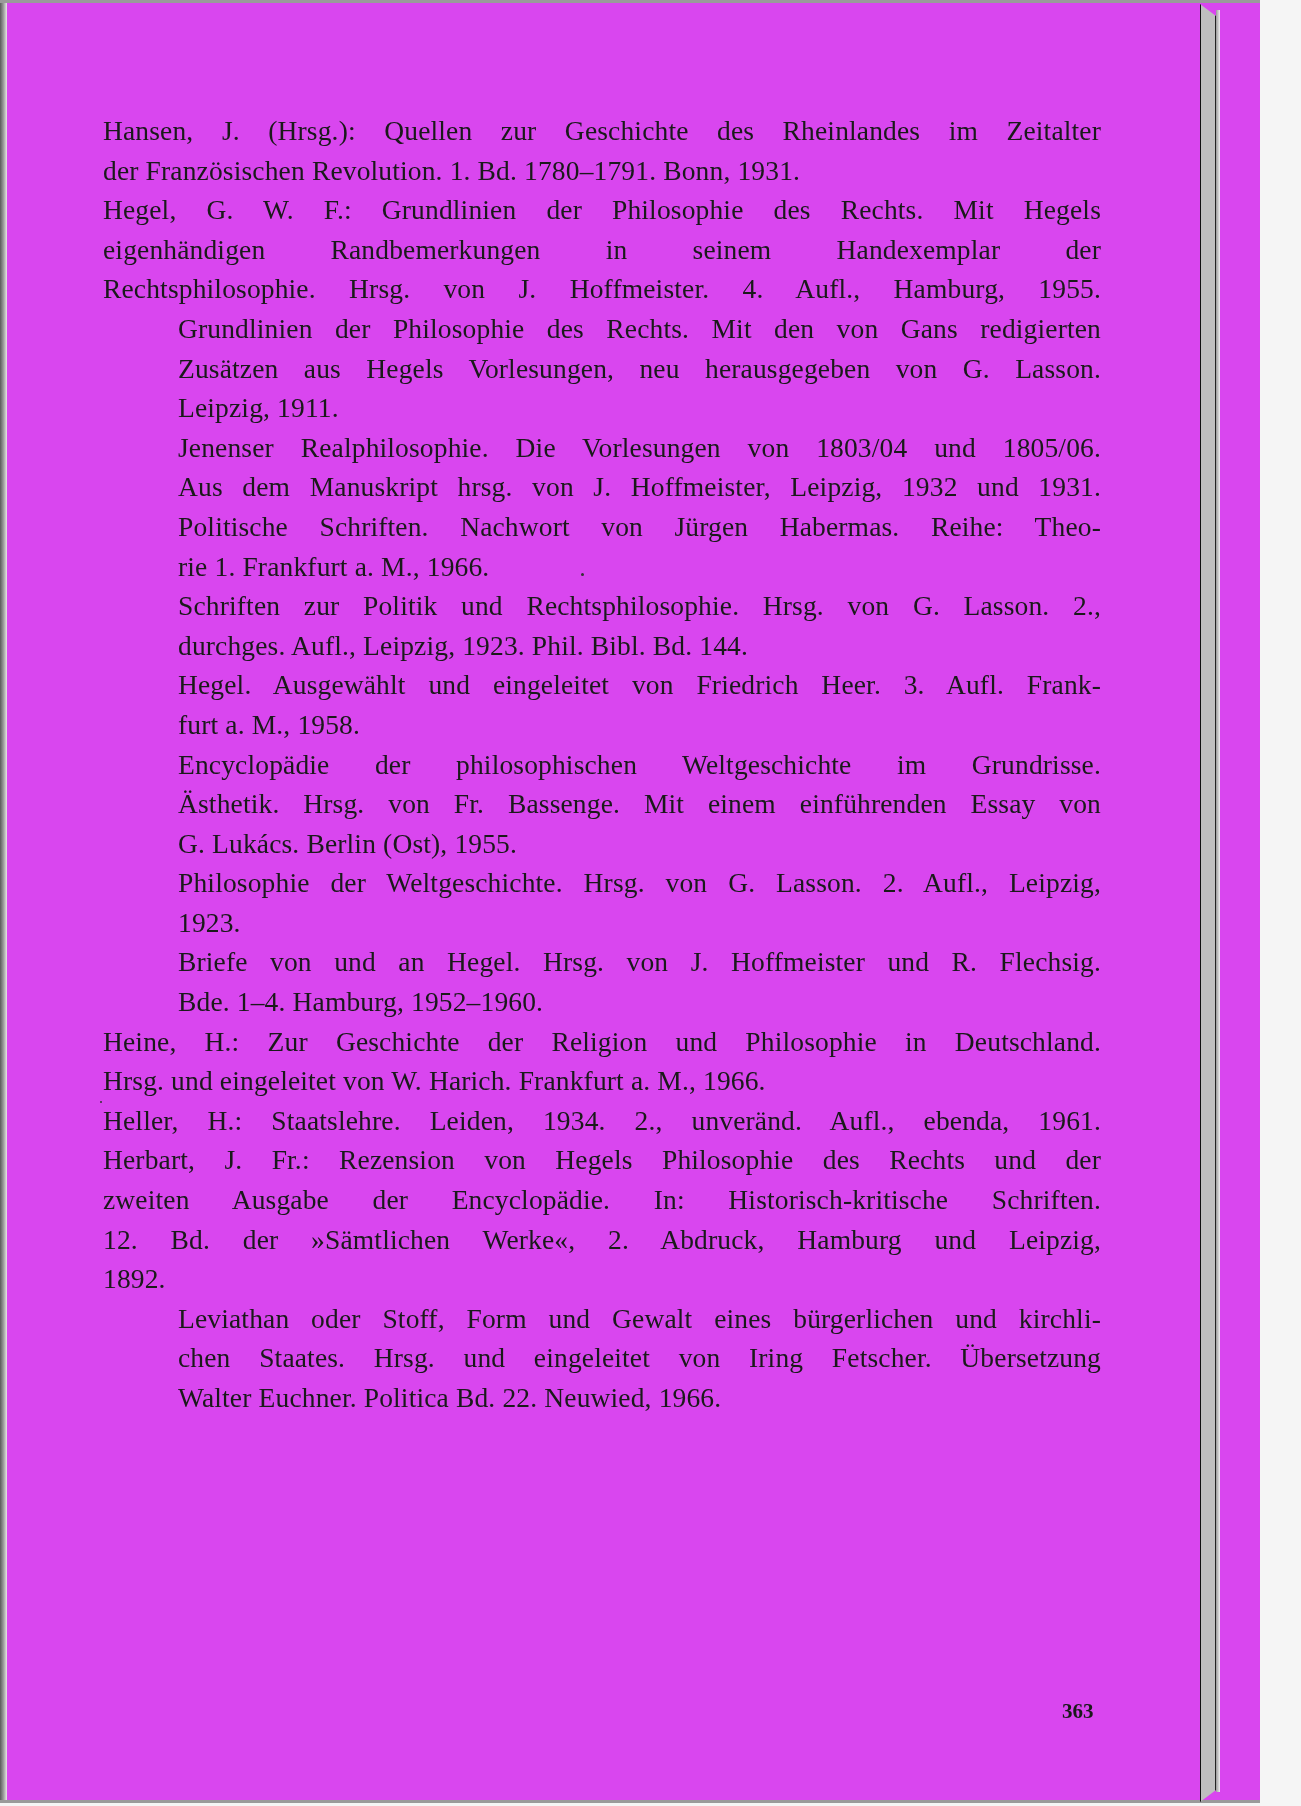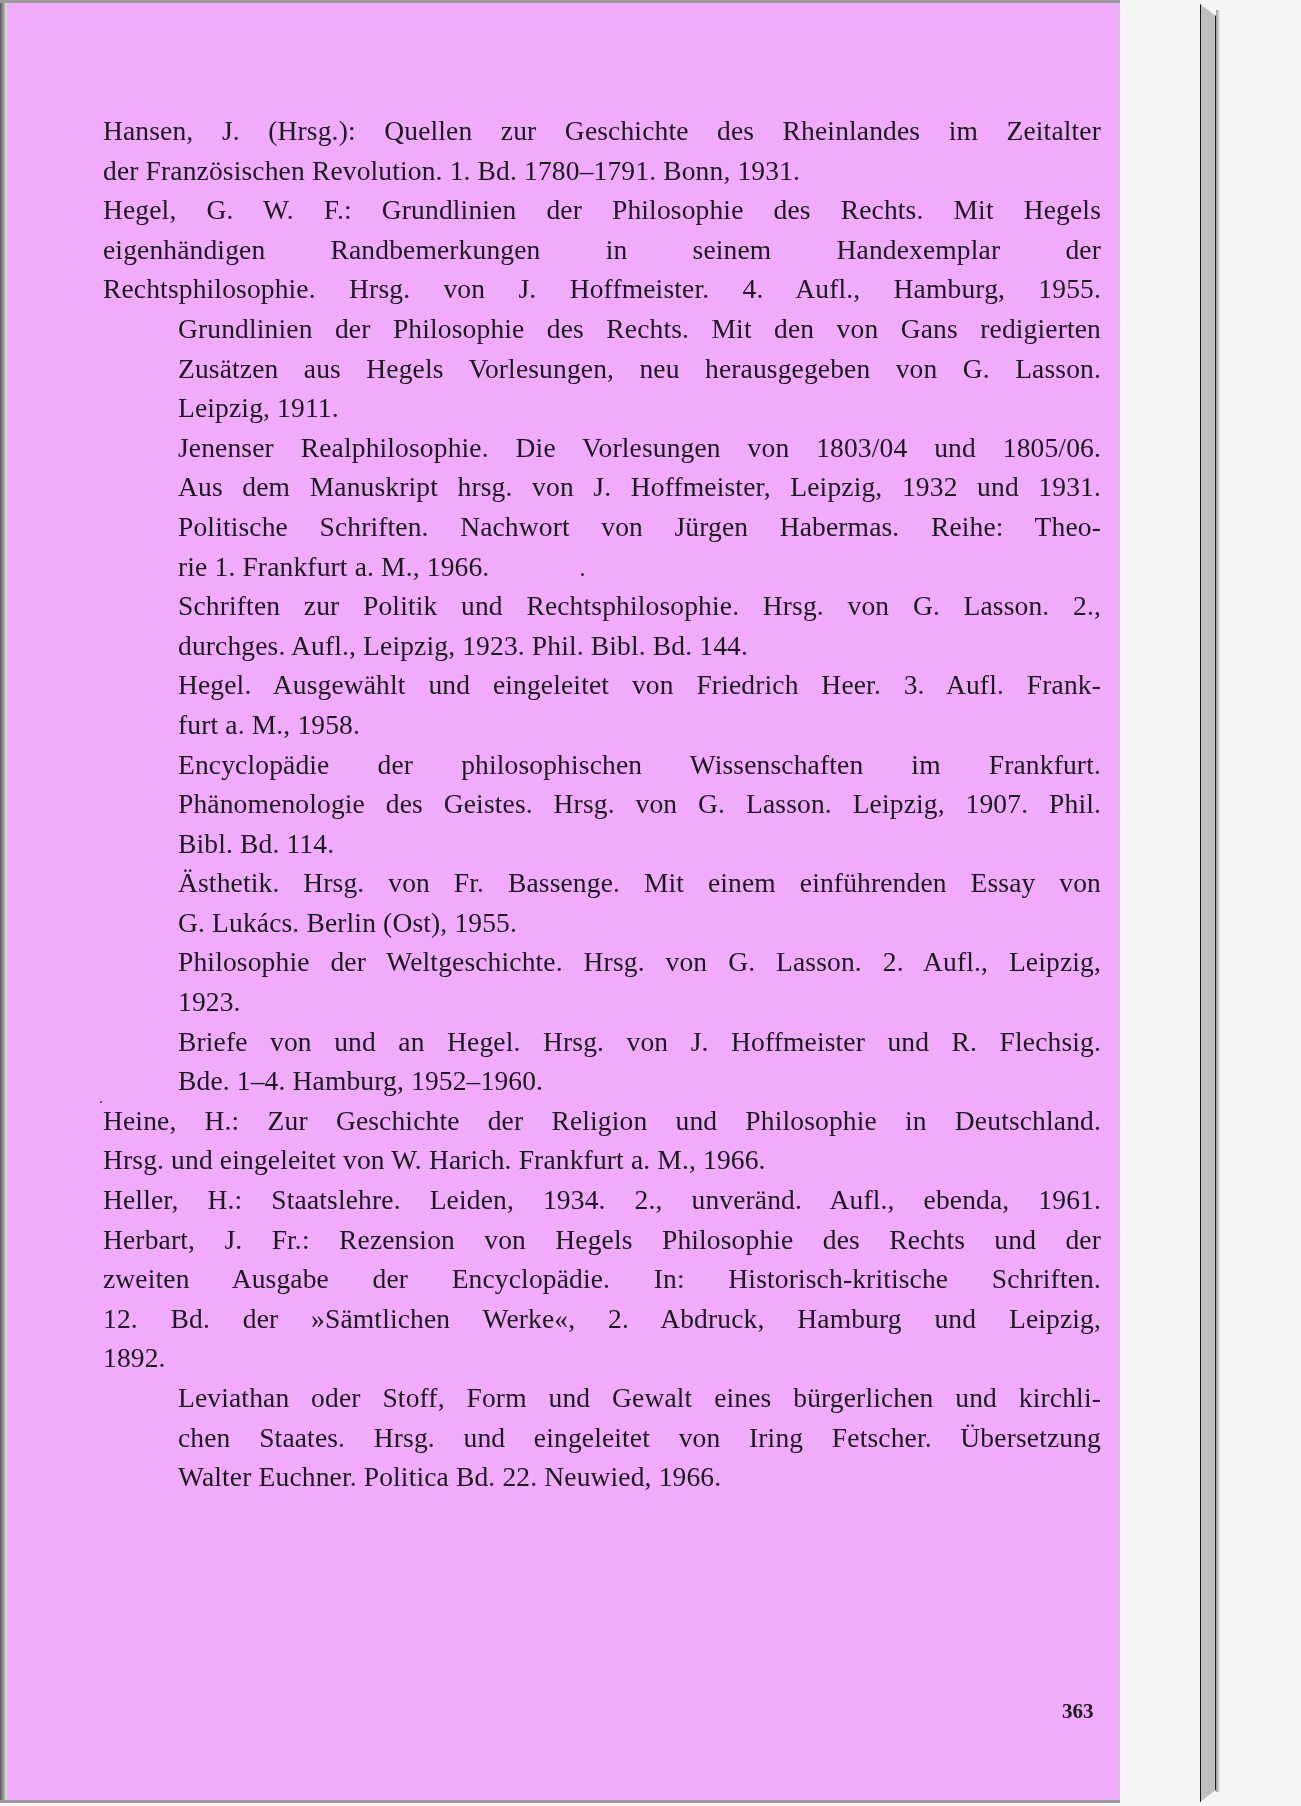--- a/index.html
+++ b/index.html
@@ -7,22 +7,22 @@
     width: 1301px; height: 1806px;
     background: #f5f5f5;
     position: relative;
     overflow: hidden;
     font-family: "Liberation Serif", "DejaVu Serif", serif;
     color: #1a1a1a;
   }
   .page {
     position: absolute;
     left: 0; top: 0;
-    width: 1120px; height: 1803px;
-    background: #f0abfc;
+    width: 1260px; height: 1803px;
+    background: #d946ef;
     border-top: 3px solid #9a9a9a;
     border-bottom: 3px solid #9a9a9a;
     box-sizing: border-box;
   }
   .page::before {
     content: ""; position: absolute; left: 0; top: 0; bottom: 0; width: 7px;
     background: linear-gradient(to right, #5a5a5a, #9c9c9c 50%, #e8e8e8);
   }
   .page-edge {
     position: absolute;
@@ -96,25 +96,21 @@
     </div>
     <div class="sub">
       <span class="line justify">Schriften zur Politik und Rechtsphilosophie. Hrsg. von G. Lasson. 2.,</span>
       <span class="line">durchges. Aufl., Leipzig, 1923. Phil. Bibl. Bd. 144.</span>
     </div>
     <div class="sub">
       <span class="line justify">Hegel. Ausgewählt und eingeleitet von Friedrich Heer. 3. Aufl. Frank-</span>
       <span class="line">furt a. M., 1958.</span>
     </div>
     <div class="sub">
-      <span class="line justify">Encyclopädie der philosophischen Wissenschaften im Frankfurt.</span>
-    </div>
-    <div class="sub">
-      <span class="line justify">Phänomenologie des Geistes. Hrsg. von G. Lasson. Leipzig, 1907. Phil.</span>
-      <span class="line">Bibl. Bd. 114.</span>
+      <span class="line justify">Encyclopädie der philosophischen Weltgeschichte im Grundrisse.</span>
     </div>
     <div class="sub">
       <span class="line justify">Ästhetik. Hrsg. von Fr. Bassenge. Mit einem einführenden Essay von</span>
       <span class="line">G. Lukács. Berlin (Ost), 1955.</span>
     </div>
     <div class="sub">
       <span class="line justify">Philosophie der Weltgeschichte. Hrsg. von G. Lasson. 2. Aufl., Leipzig,</span>
       <span class="line">1923.</span>
     </div>
     <div class="sub">

